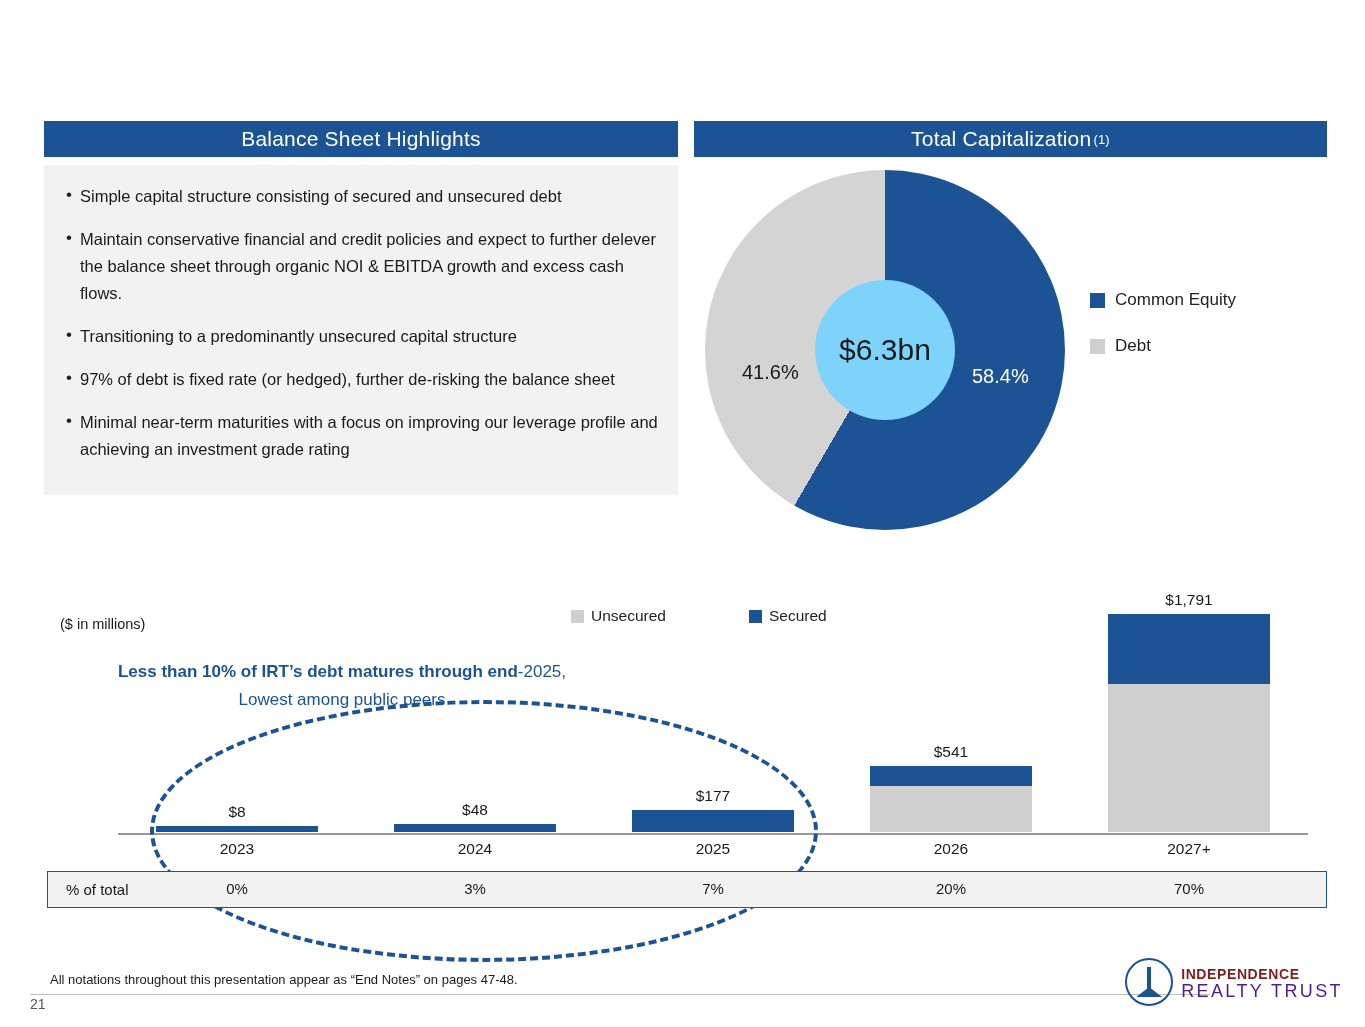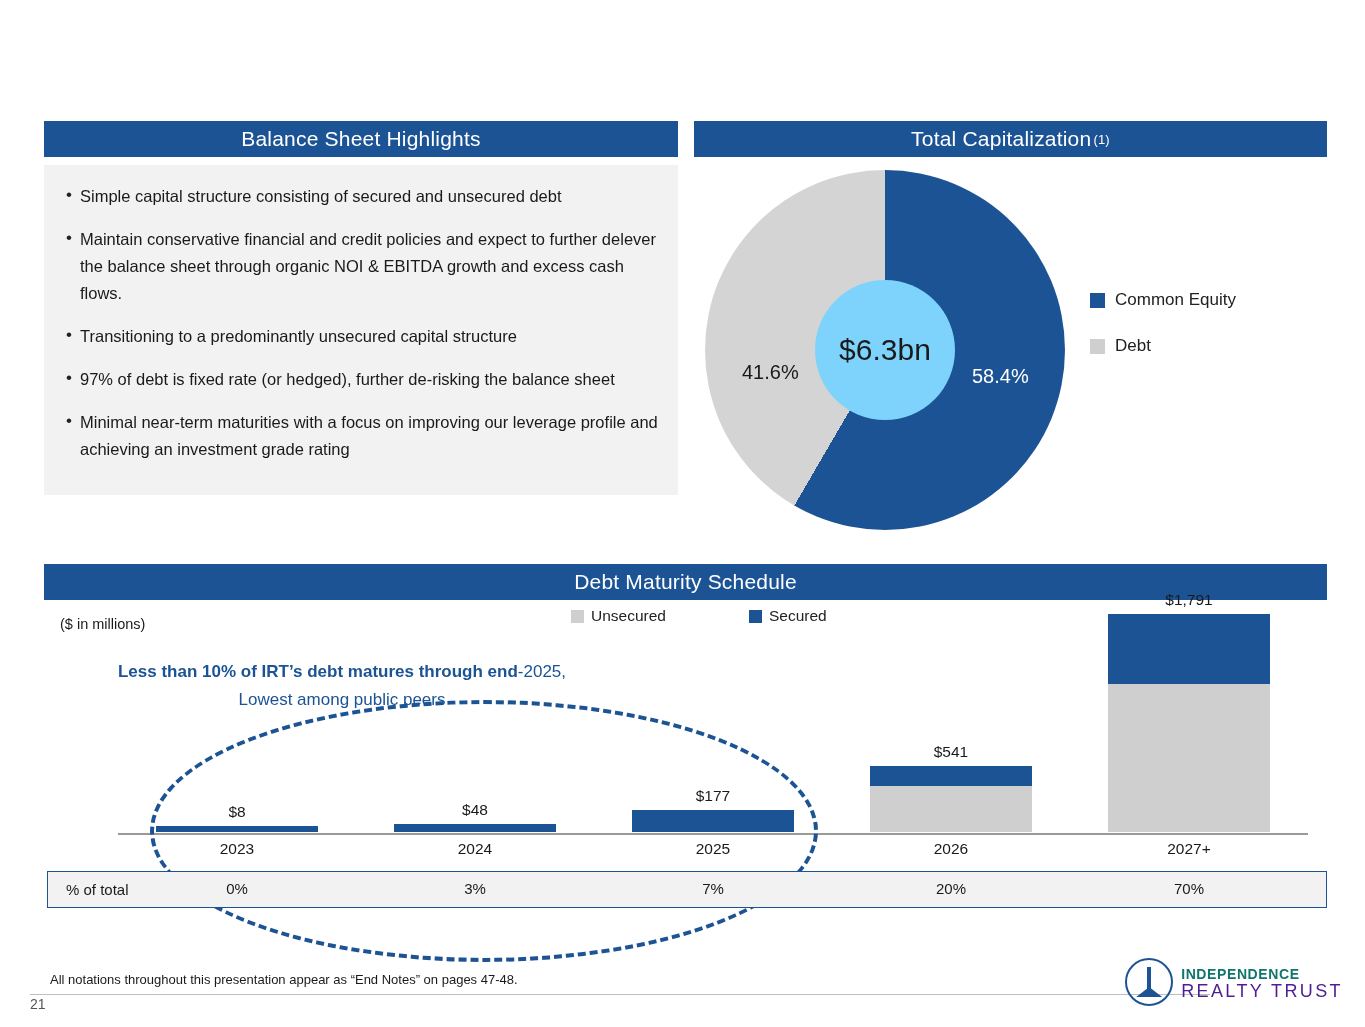--- a/index.html
+++ b/index.html
@@ -290,21 +290,21 @@
     content: "";
     position: absolute;
     left: 50%; bottom: 7px;
     transform: translateX(-50%);
     width: 26px; height: 10px;
     background: #1b5394;
     clip-path: polygon(0% 100%, 50% 0%, 100% 100%);
   }
   .logo-text-1 {
     font-size: 14px;
-    color: #0f766e;
+    color: #7f1d1d;
     font-weight: bold;
     letter-spacing: .6px;
     line-height: 17px;
   }
   .logo-text-2 {
     font-size: 18px;
     color: #4c1d95;
     letter-spacing: 2.4px;
     line-height: 16px;
   }
@@ -358,23 +358,20 @@
     <div class="legend-row">
       <span class="legend-swatch" style="background:#1b5394"></span>
       <span>Common Equity</span>
     </div>
     <div class="legend-row">
       <span class="legend-swatch" style="background:#cfcfcf"></span>
       <span>Debt</span>
     </div>
   </div>
 
-  <div class="bar" id="bar-debt">
-    <span>Debt Maturity Schedule</span>
-  </div>
 
   <div class="units-note">($ in millions)</div>
 
   <div class="chart-legend">
     <div class="legend-row">
       <span class="legend-swatch" style="background:#cfcfcf"></span>
       <span>Unsecured</span>
     </div>
     <div class="legend-row">
       <span class="legend-swatch" style="background:#1b5394"></span>

